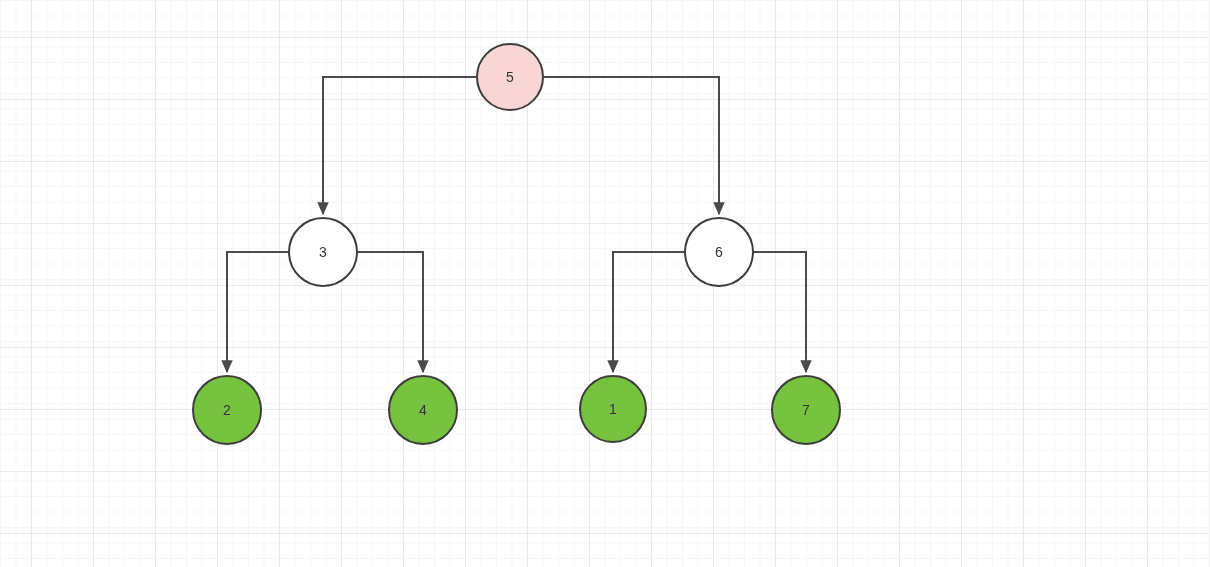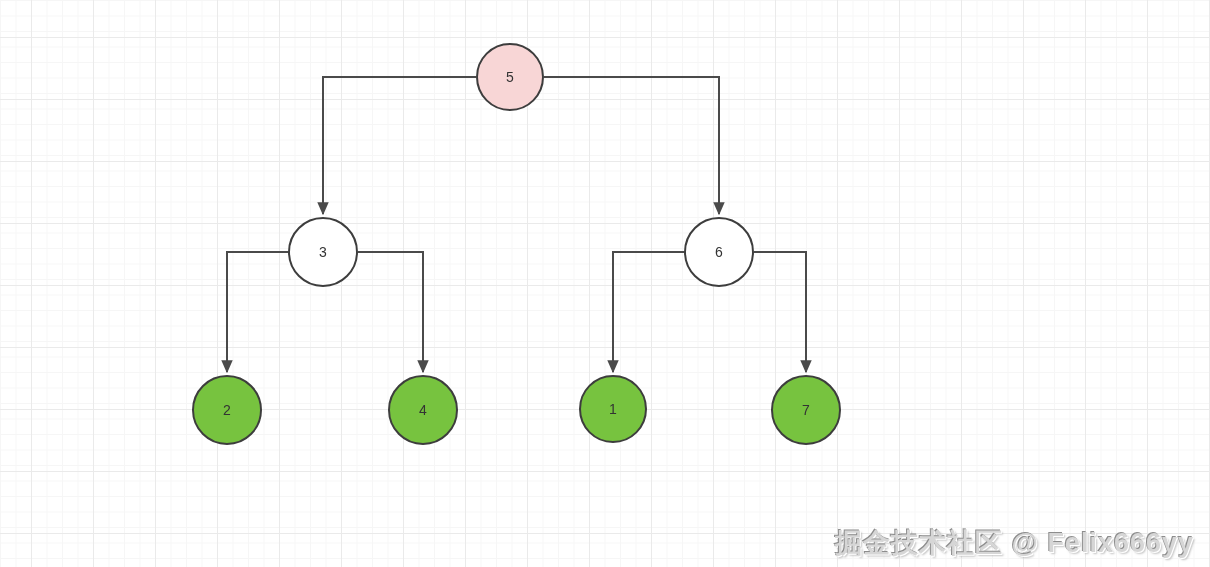--- a/index.html
+++ b/index.html
@@ -97,14 +97,13 @@
     </div>
     <div class="node" style="left: 388px; top: 375px; width: 70px; height: 70px; background: rgb(119, 195, 63);">
       <span class="node-label">4</span>
     </div>
     <div class="node" style="left: 579px; top: 375px; width: 68px; height: 68px; background: rgb(119, 195, 63);">
       <span class="node-label">1</span>
     </div>
     <div class="node" style="left: 771px; top: 375px; width: 70px; height: 70px; background: rgb(119, 195, 63);">
       <span class="node-label">7</span>
     </div>
-    <div class="watermark">掘金技术社区 @ Felix666yy</div>
 </div>
 
 </body></html>

